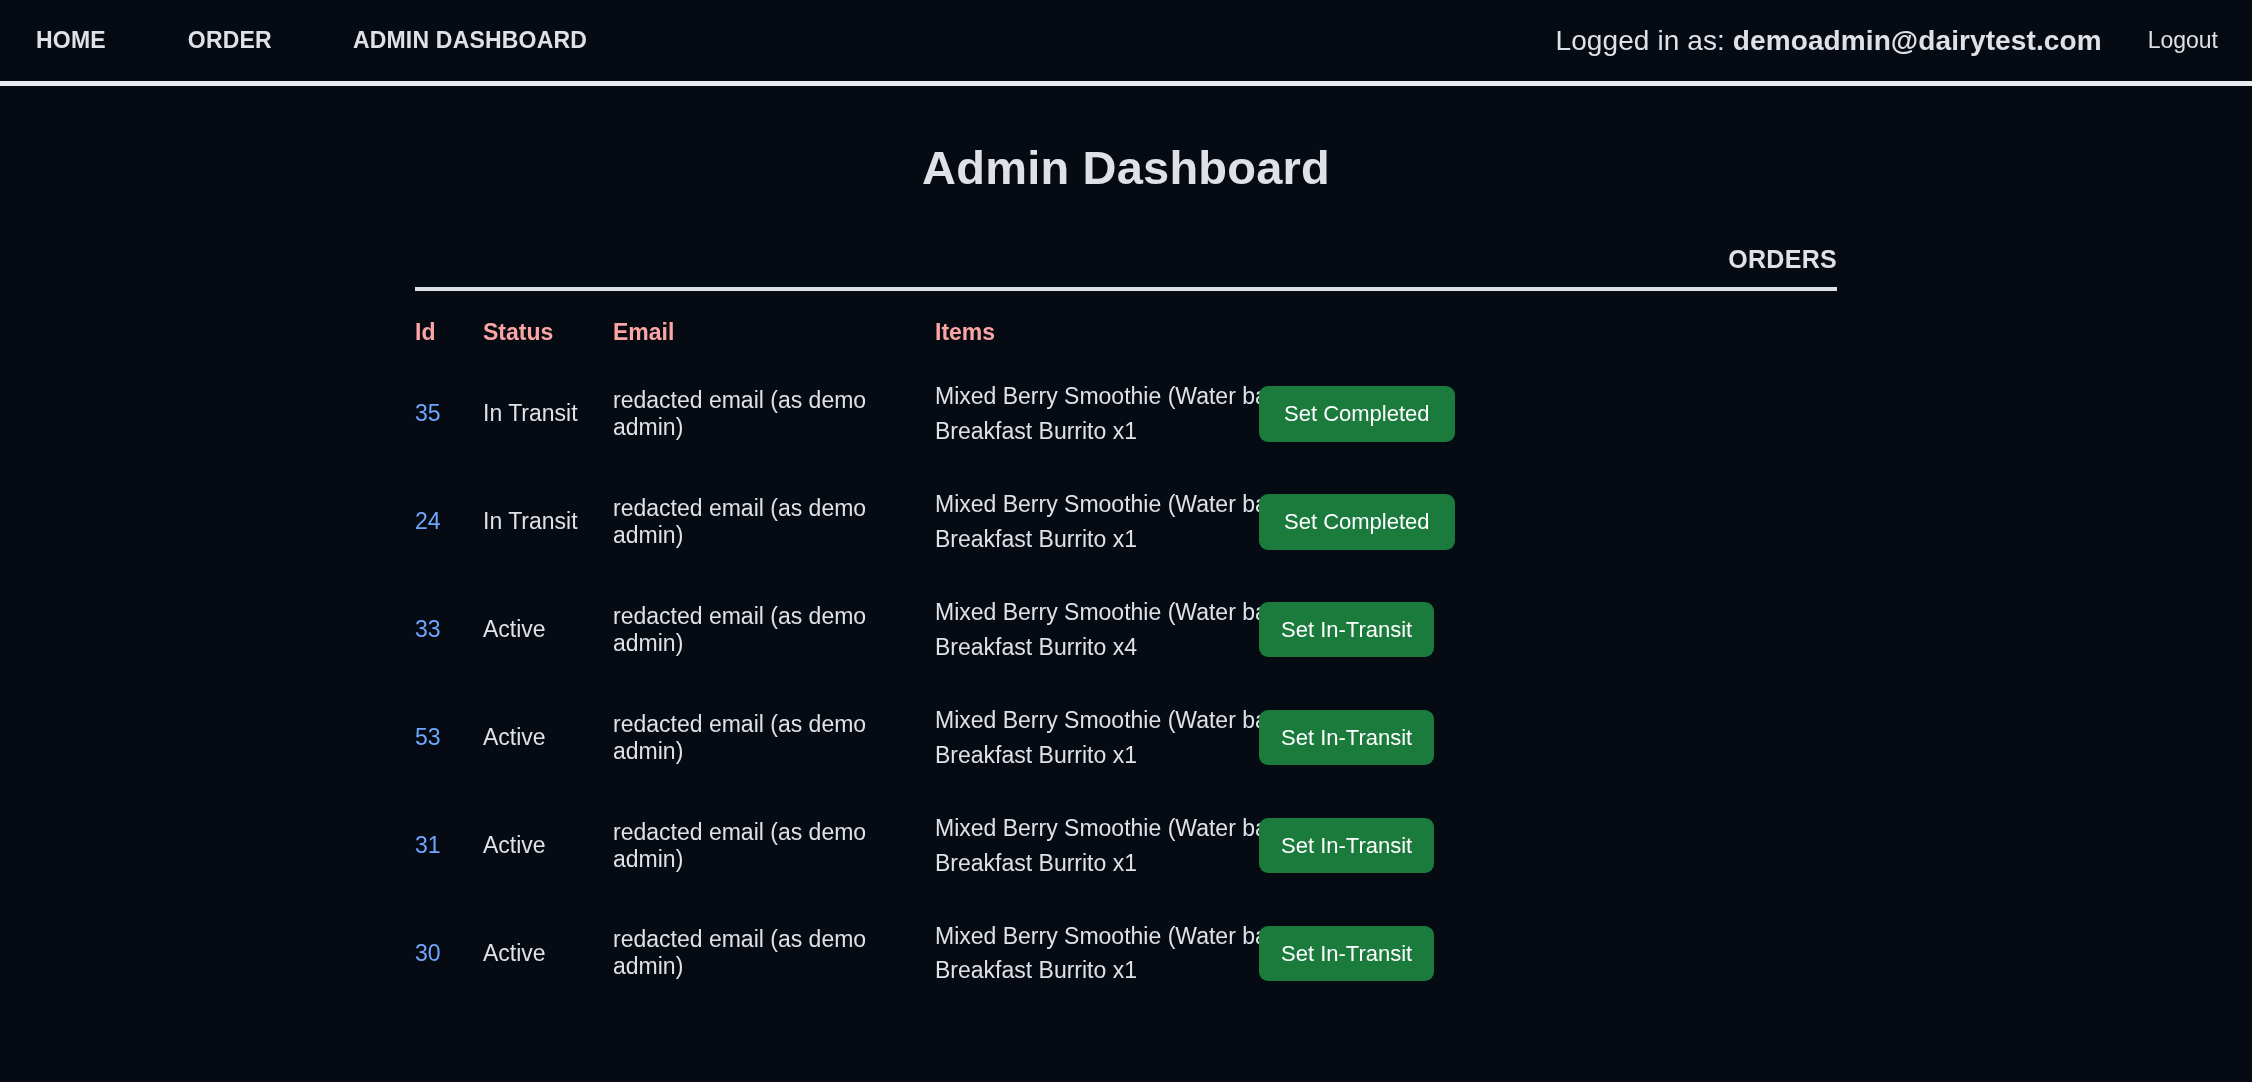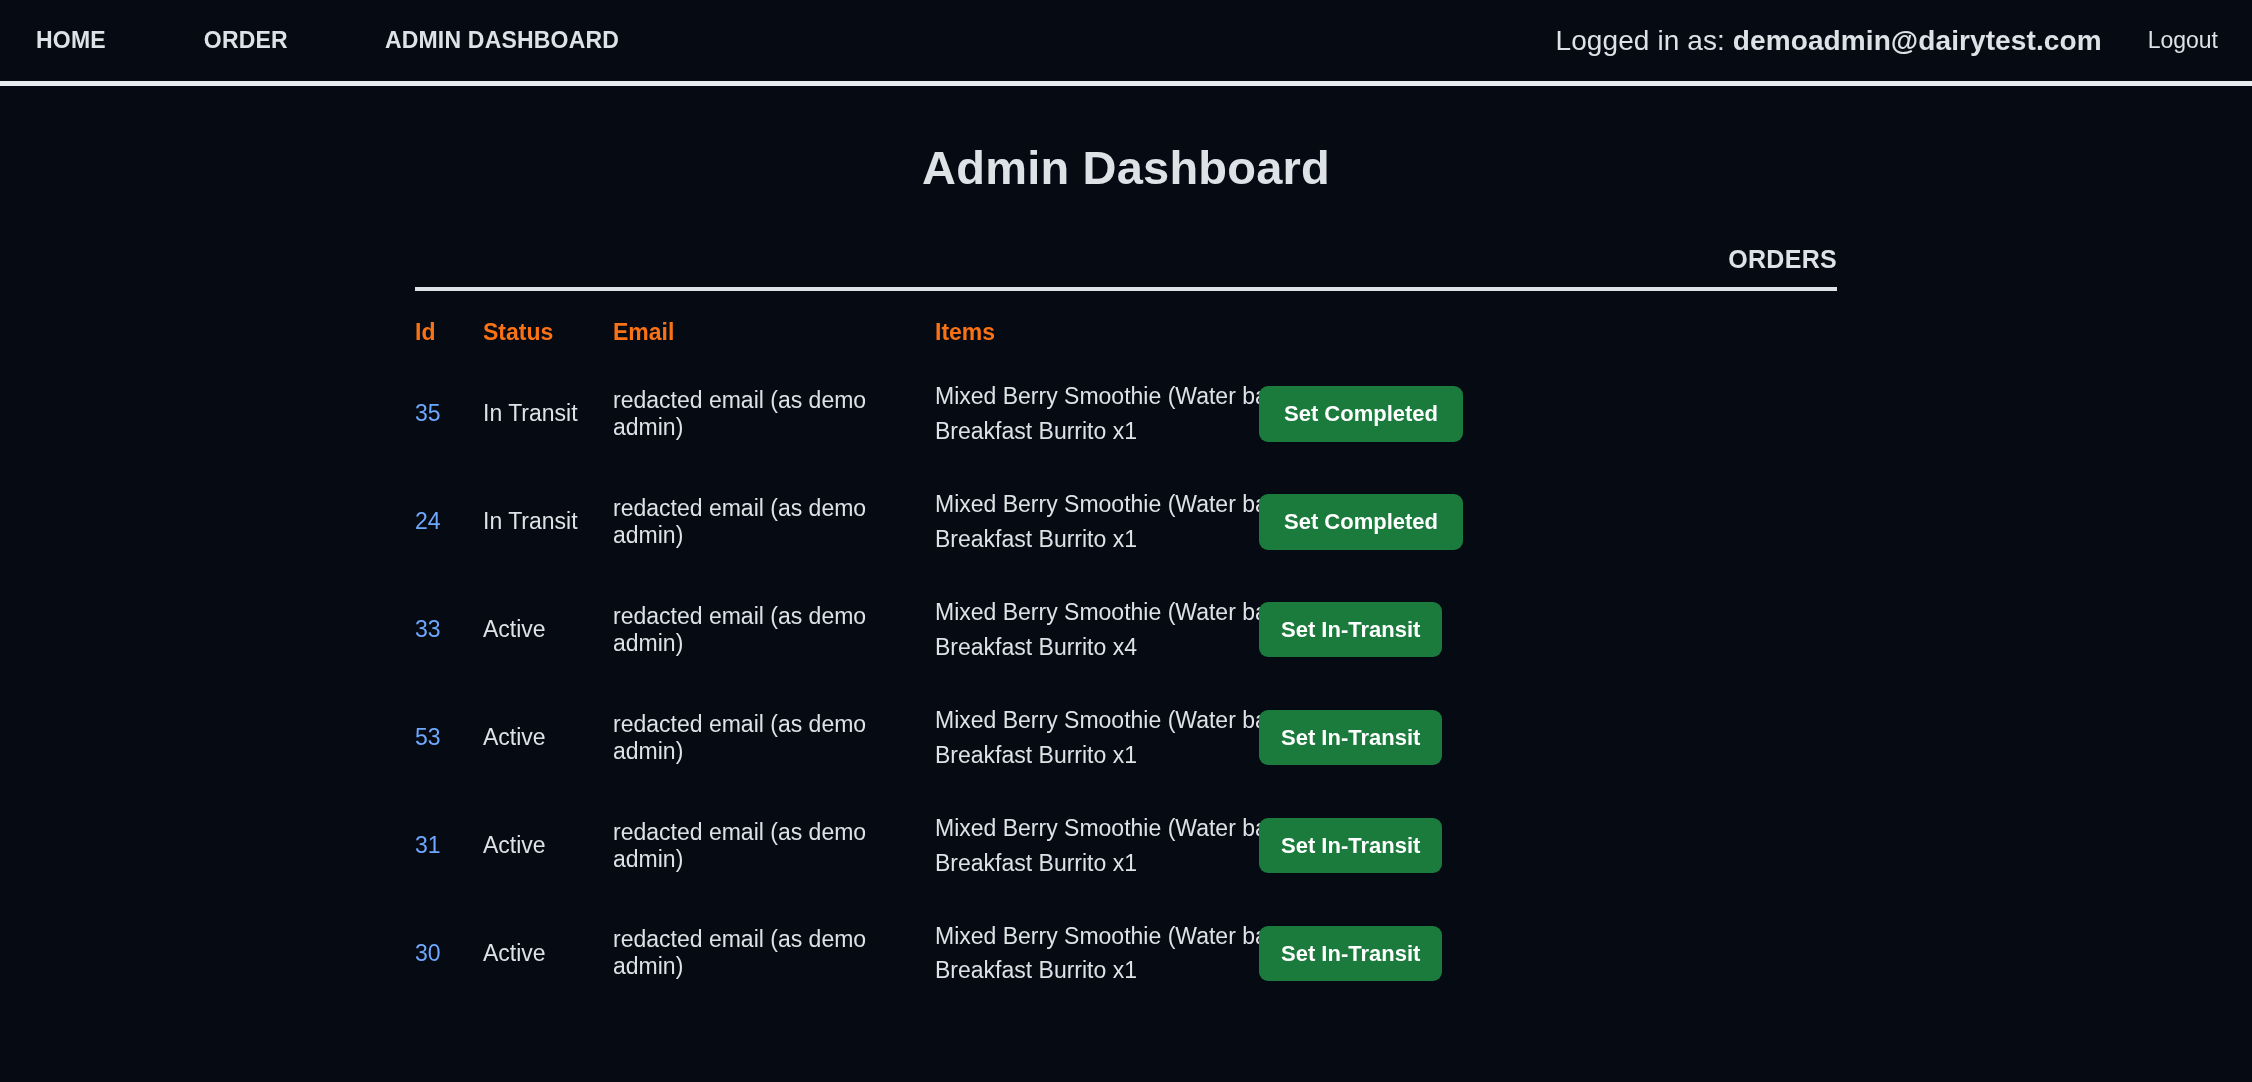--- a/index.html
+++ b/index.html
@@ -23,21 +23,21 @@
     box-sizing: border-box;
     background: #060a13;
     border-bottom: 5px solid #e9ecef;
     display: flex;
     align-items: center;
     padding: 0 34px 0 36px;
   }
   .nav-left {
     display: flex;
     align-items: flex-start;
-    gap: 16px;
+    gap: 0px;
   }
   .nav-link {
     font-size: 23px;
     font-weight: bold;
     letter-spacing: 0.2px;
     color: #dee2e6;
     text-decoration: none;
     padding: 0 24px;
     white-space: nowrap;
     cursor: pointer;
@@ -100,21 +100,21 @@
   
   table.orders {
     width: 100%;
     border-collapse: collapse;
     table-layout: fixed;
   }
   table.orders th {
     text-align: left;
     font-size: 23px;
     font-weight: bold;
-    color: #f97316;
+    color: #fca5a5;
     padding: 0 0 14px 0;
     vertical-align: top;
   }
   table.orders td {
     font-size: 23px;
     color: #dee2e6;
     padding: 19px 0 19px 0;
     vertical-align: middle;
     border: 0;
   }
@@ -143,21 +143,21 @@
     width: 310px;
   }
   .item-line { white-space: nowrap; }
 
   .btn {
     display: inline-block;
     background: #198348;
     background: #1a7b3d;
     color: #ffffff;
     font-size: 22px;
-    font-weight: bold;
+    font-weight: normal;
     border: 0;
     border-radius: 9px;
     padding: 15px 22px;
     line-height: 1.15;
     cursor: pointer;
     white-space: nowrap;
     font-family: "Liberation Sans", sans-serif;
   }
   .btn-completed { padding-left: 25px; padding-right: 25px; }
 </style>

